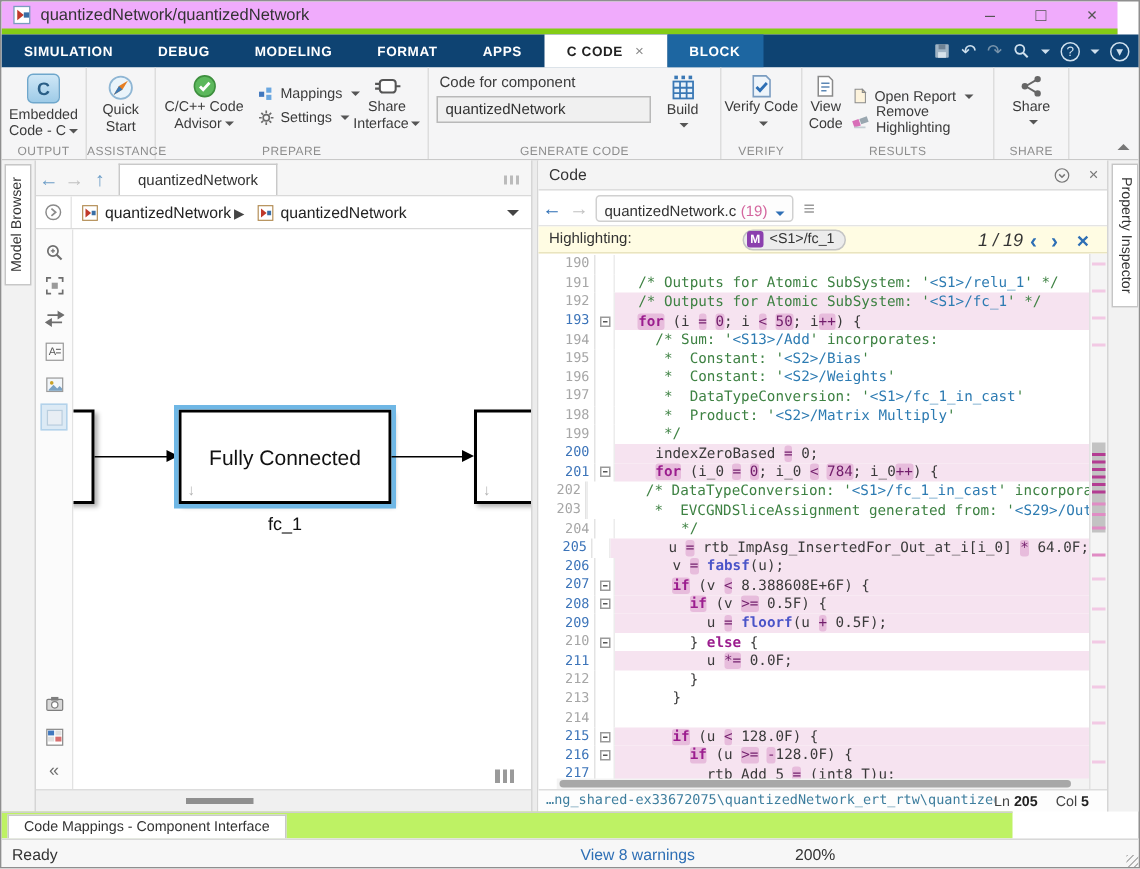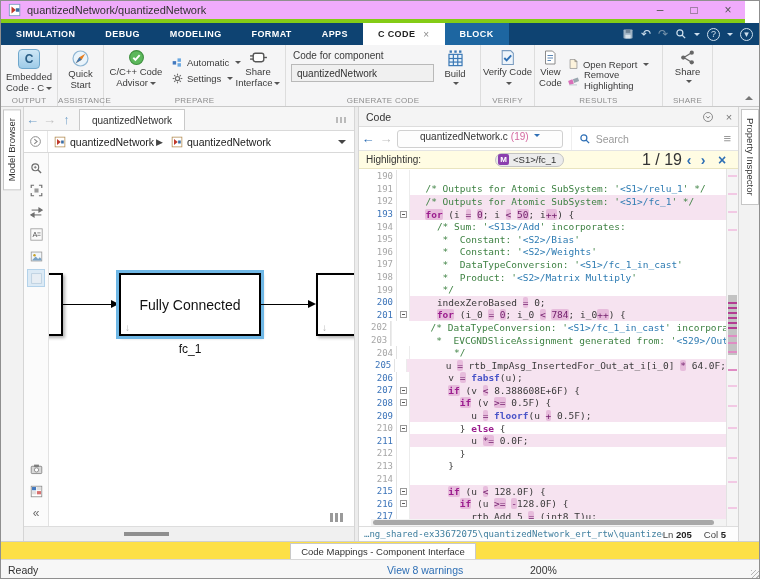--- a/index.html
+++ b/index.html
@@ -79,31 +79,31 @@
   .splitter { position:absolute; left:353px; top:106px; width:5px; height:434px; background:#ececec; border-left:1px solid #d6d6d6; border-right:1px solid #d6d6d6; }
 
   
   .codepane { position:absolute; left:358px; top:106px; width:379px; height:434px; background:#fff; display:flex; flex-direction:column; }
   .chead { height:20px; background:#f4f4f4; border-bottom:1px solid #ddd; display:flex; align-items:center; font-size:10.5px; color:#333; }
   .ctitle { margin-left:7px; flex:1; }
   .chbtn { width:18px; text-align:center; color:#777; font-size:11px; }
   .cnav { height:24px; border-bottom:1px solid #e4e4e4; display:flex; align-items:center; }
   .cnavarrow { font-size:13px; font-weight:bold; width:18px; text-align:center; }
   .cnavarrow.blue { color:#2e6fb5; } .cnavarrow.gray { color:#c2c2c2; }
-  .filedrop { border:1px solid #d0d0d0; border-radius:3px; height:18px; display:flex; align-items:flex-start; font-size:10px; color:#333; padding:0 22px; margin-left:2px; background:#fdfdfd; }
+  .filedrop { border:1px solid #d0d0d0; border-radius:3px; height:18px; display:flex; align-items:flex-end; font-size:10px; color:#333; padding:0 5px; margin-left:2px; background:#fdfdfd; }
   .filedrop .cnt { color:#d4679f; margin-left:3px; }
   .filedrop .crt2 { border:3.5px solid transparent; border-top-color:#2e6fb5; margin-left:5px; margin-top:3px; }
   .searchbox { flex:1; display:flex; align-items:center; margin-left:8px; border-left:1px solid #eee; padding-left:7px; height:100%; }
   .searchbox .ph { color:#9a9a9a; font-size:10.5px; margin-left:5px; }
   .hamb { color:#9a9a9a; font-size:13px; margin:0 7px; }
   .chl { height:18px; background:#fffce3; border-bottom:1px solid #e9e4bf; display:flex; align-items:center; font-size:10px; color:#333; }
   .hlab { margin-left:7px; }
   .pill { display:flex; align-items:center; background:#ececec; border:1px solid #c4c4c4; border-radius:9px; height:14px; padding:0 7px 0 2px; margin-left:74px; font-size:9.5px; color:#333; }
   .mbadge { width:11px; height:11px; border-radius:2px; background:#8b3fae; color:#fff; font-size:8px; font-weight:bold; font-style:normal; display:flex; align-items:center; justify-content:center; margin-right:4px; }
-  .cnt2 { margin-left:auto; font-size:16px; }
+  .cnt2 { margin-left:auto; font-size:12px;font-style:italic; }
   .navch { color:#2e6fb5; font-size:14px; font-weight:bold; width:14px; text-align:center; }
   .closeh { color:#2e6fb5; font-size:14px; font-weight:bold; width:24px; text-align:center; margin-right:4px; }
 
   .ccode { flex:1; position:relative; overflow:hidden; font-family:"DejaVu Sans Mono", monospace; font-size:9.5px;margin-left:12px; }
   .lines { position:absolute; left:0; top:1px; right:12px; }
   .cline { display:flex; height:12.6px; align-items:center; }
   .lnum { width:26px; text-align:right; padding-right:3px; color:#a6a6a6; font-size:9px; border-right:1px solid #e3e3e3; align-self:stretch; display:flex; align-items:center; justify-content:flex-end; }
   .lnum.bl { color:#3c74b9; }
   .fold { width:13px; align-self:stretch; display:flex; align-items:center; justify-content:center; border-right:1px solid #ececec; }
   .fold i { width:7px; height:7px; border:1px solid #9a9a9a; background:#fff; display:inline-block; position:relative; }
@@ -119,21 +119,21 @@
   .vthumb { position:absolute; left:1px; right:1px; top:126px; height:60px; background:#c3c3c3; }
   .mark { position:absolute; left:1px; right:1px; height:2px; }
   .mark.lp { background:#f2c9e4; } .mark.pk { background:#e08cc4; } .mark.mg { background:#b33c92; }
   .hs2 { position:absolute; left:0; right:12px; bottom:0; height:7px; background:#f3f3f3; }
   .h2thumb { position:absolute; left:2px; top:1px; height:5px; width:96%; background:#a8a8a8; border-radius:3px; }
   .cstatus { height:15px; border-top:1px solid #ddd; display:flex; align-items:center; font-size:9.5px; background:#fdfdfd; }
   .cpath { color:#3e7e9e; margin-left:5px; flex:1; font-family:"DejaVu Sans Mono", monospace; font-size:9px; white-space:nowrap; overflow:hidden; }
   .lncol { color:#444; margin-right:12px; } .lncol b { font-weight:bold; color:#222; }
 
   
-  .docktabs { position:absolute; left:0; top:540px; width:760px; height:18px; background:#fde047; border-top:1px solid #cfcfcf; display:flex; align-items:flex-end;justify-content:center; }
+  .docktabs { position:absolute; left:0; top:540px; width:674px; height:18px; background:#bef264; border-top:1px solid #cfcfcf; display:flex; align-items:flex-end; }
   .docktab { height:16px; background:#fff; border:1px solid #c9c9c9; border-bottom:none; font-size:9.5px; color:#333; display:flex; align-items:center; padding:0 10px; margin-left:4px; }
   .statusbar { position:absolute; left:0; top:558px; width:760px; height:21px; background:#f7f7f7; border-top:1px solid #d8d8d8; font-size:10.5px; color:#333; }
   .sready { position:absolute; left:7px; top:4px; }
   .swarn { position:absolute; left:386px; top:4px; color:#2e6fb5; }
   .szoom { position:absolute; left:529px; top:4px; }
   .ssolver { position:absolute; right:12px; top:20px; color:#2e6fb5; }
   .sgrip { position:absolute; right:2px; bottom:2px; width:8px; height:8px; background:repeating-linear-gradient(135deg,#b5b5b5 0 1px,transparent 1px 3px); }
   svg { display:block; }
 </style>
 </head>
@@ -237,21 +237,21 @@
       </div>
       <div style="width:60px; padding-top:6px;">
         <div class="smallrow">
           <span>
               <svg width="11" height="11" viewBox="0 0 16 16">
                 <rect x="1" y="6" width="5" height="5" fill="#4178be"></rect>
                 <rect x="8" y="2" width="5" height="5" fill="#6aa7e0"></rect>
                 <rect x="8" y="9" width="5" height="5" fill="#6aa7e0"></rect>
               </svg>
             </span>
-          <span>Automatic</span>
+          <span>Mappings</span>
             <i class="crt"></i>
         </div>
         <div class="smallrow">
           <span>
               <svg width="11" height="11" viewBox="0 0 16 16">
                 <circle cx="8" cy="8" r="3" fill="none" stroke="#6b6b6b" stroke-width="1.6"></circle>
                 <g stroke="#6b6b6b" stroke-width="1.6">
                   <line x1="8" y1="1" x2="8" y2="3.6"></line>
                   <line x1="8" y1="12.4" x2="8" y2="15"></line>
                   <line x1="1" y1="8" x2="3.6" y2="8"></line>
@@ -532,29 +532,20 @@
         </span>
       <span class="chbtn">×</span>
     </div>
     <div class="cnav">
       <span class="cnavarrow blue">←</span>
       <span class="cnavarrow gray">→</span>
       <span class="filedrop">
         <span>quantizedNetwork.c</span>
         <span class="cnt">(19)</span>
         <i class="crt2"></i>
-      </span>
-      <span class="searchbox">
-        <span>
-            <svg width="12" height="12" viewBox="0 0 16 16">
-              <circle cx="6.5" cy="6.5" r="4" fill="none" stroke="#2e6fb5" stroke-width="1.6"></circle>
-              <line x1="9.5" y1="9.5" x2="13.5" y2="13.5" stroke="#2e6fb5" stroke-width="1.8"></line>
-            </svg>
-          </span>
-        <span class="ph">Search</span>
       </span>
       <span class="hamb">≡</span>
     </div>
     <div class="chl">
       <span class="hlab">Highlighting:</span>
       <span class="pill">
         <i class="mbadge">M</i>
         <span>&lt;S1&gt;/fc_1</span>
       </span>
       <span class="cnt2">1 / 19</span>

